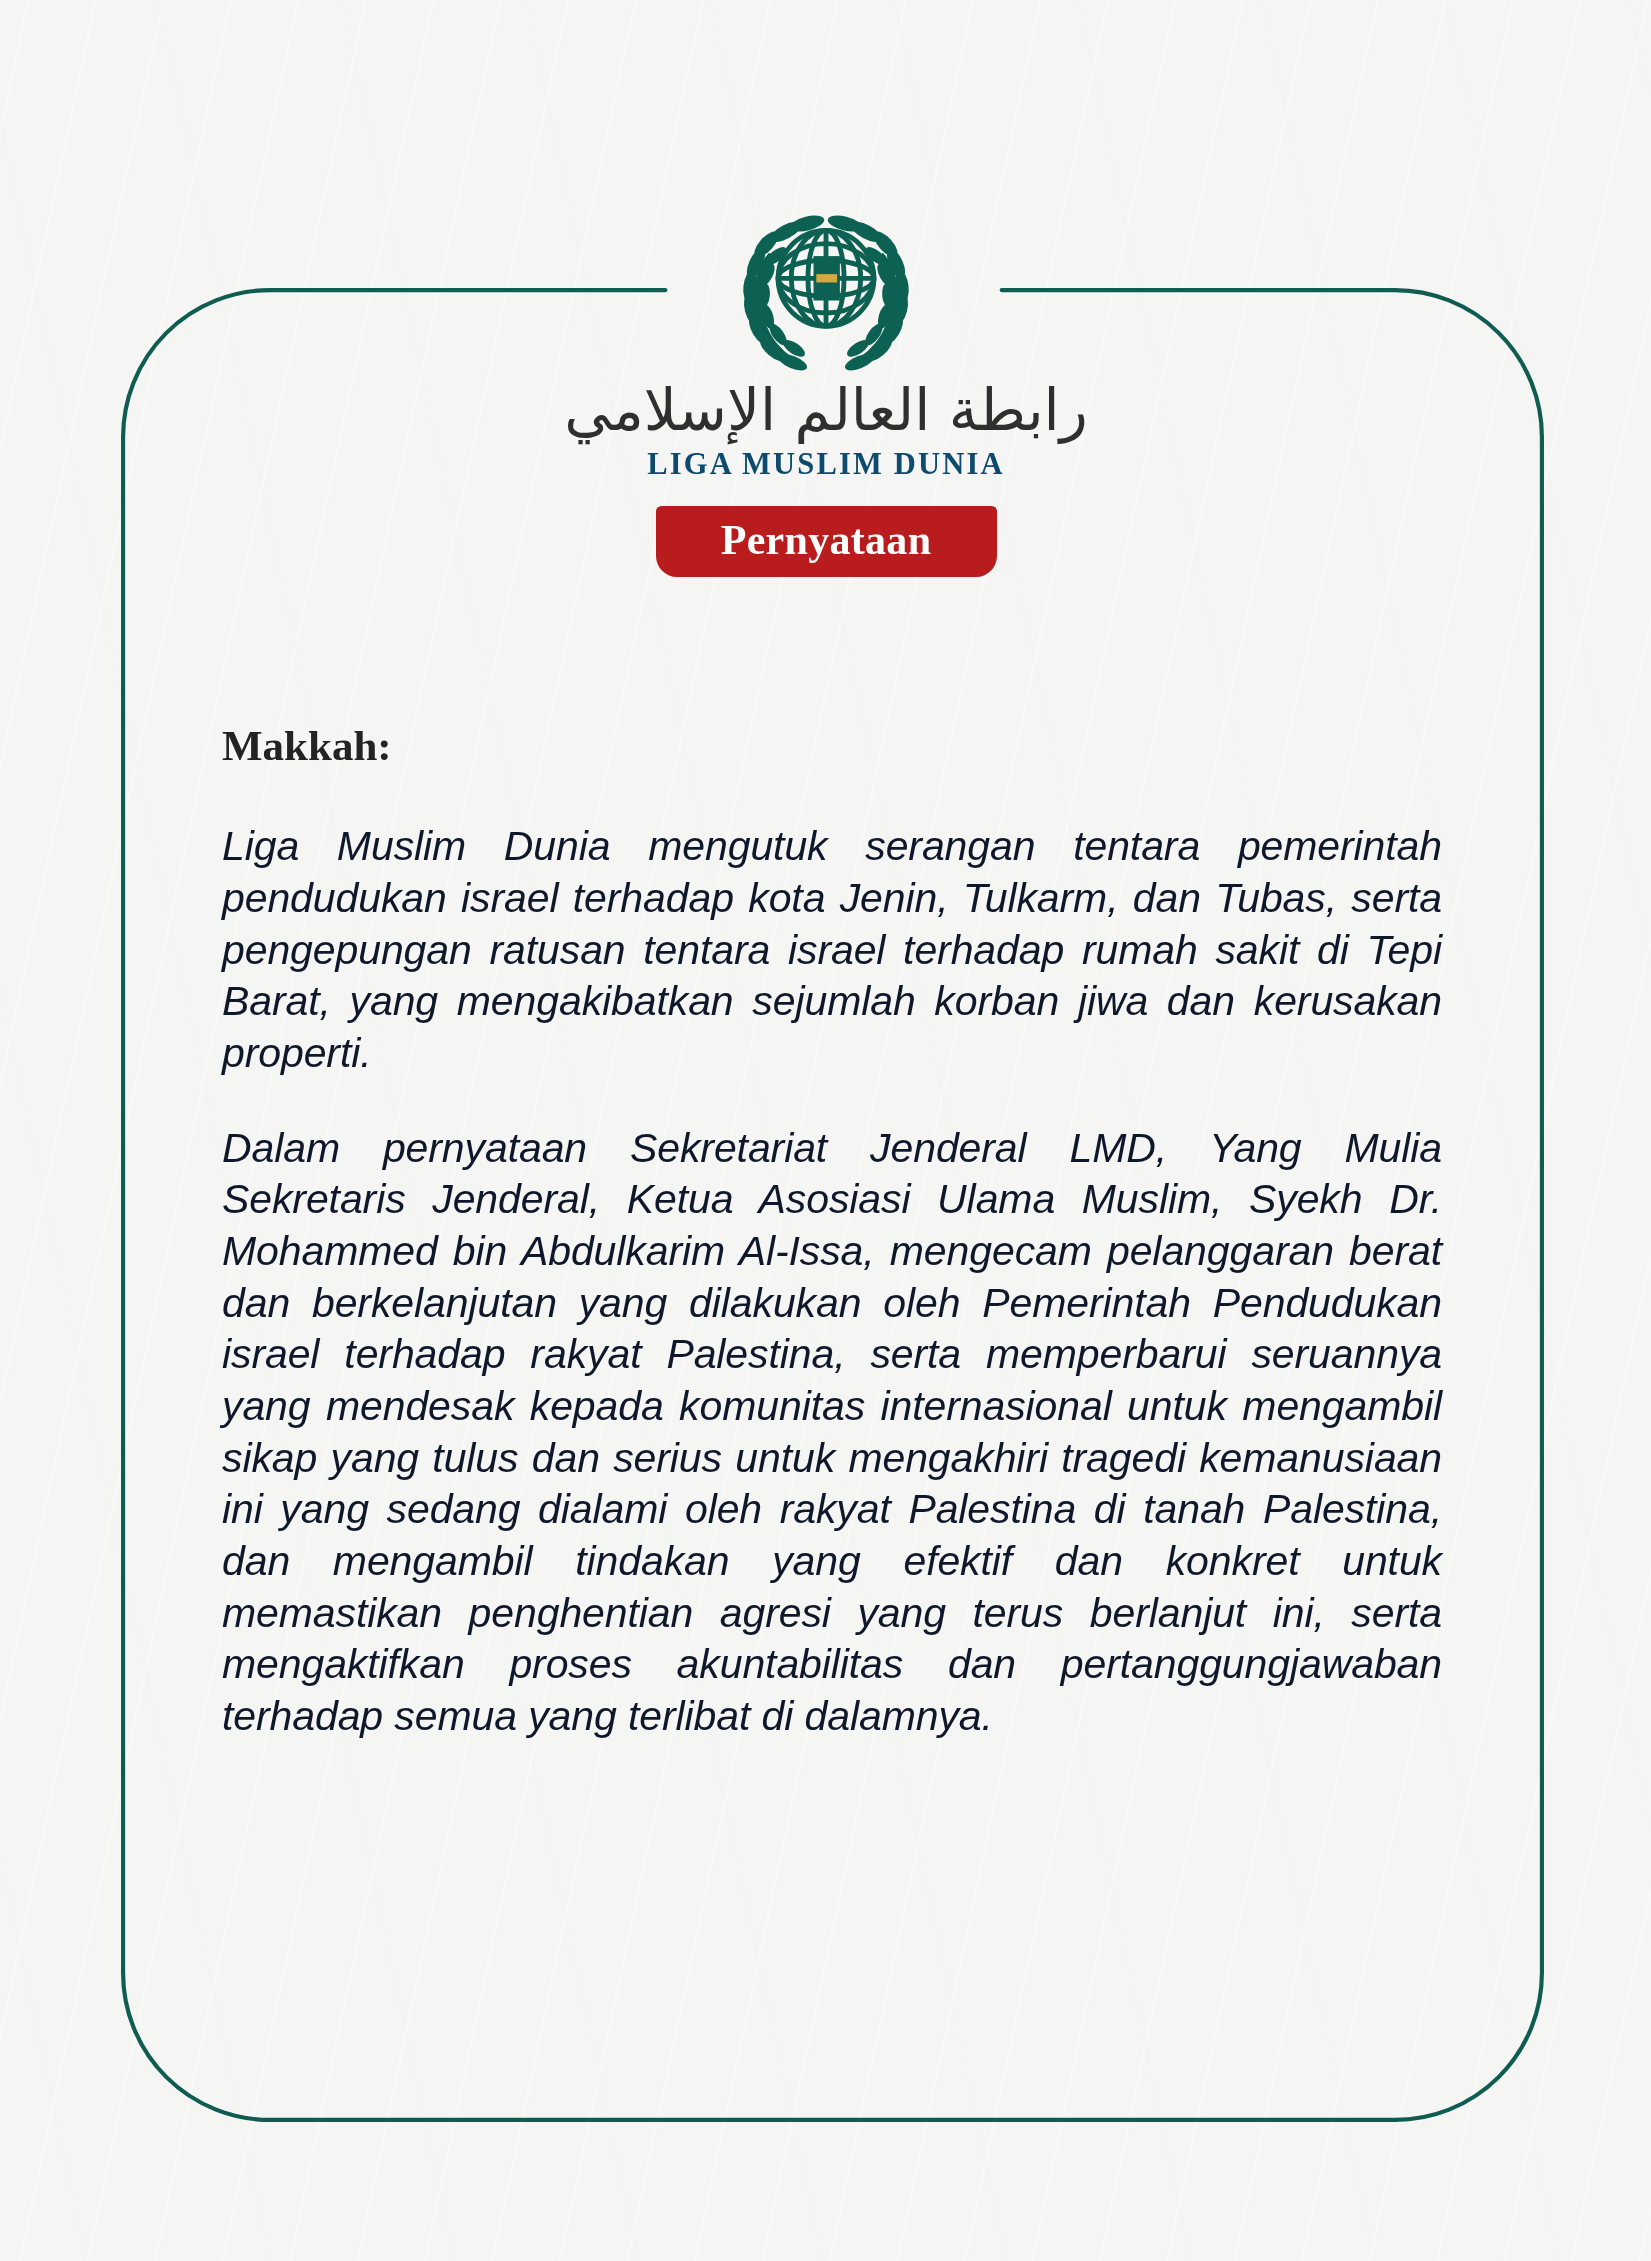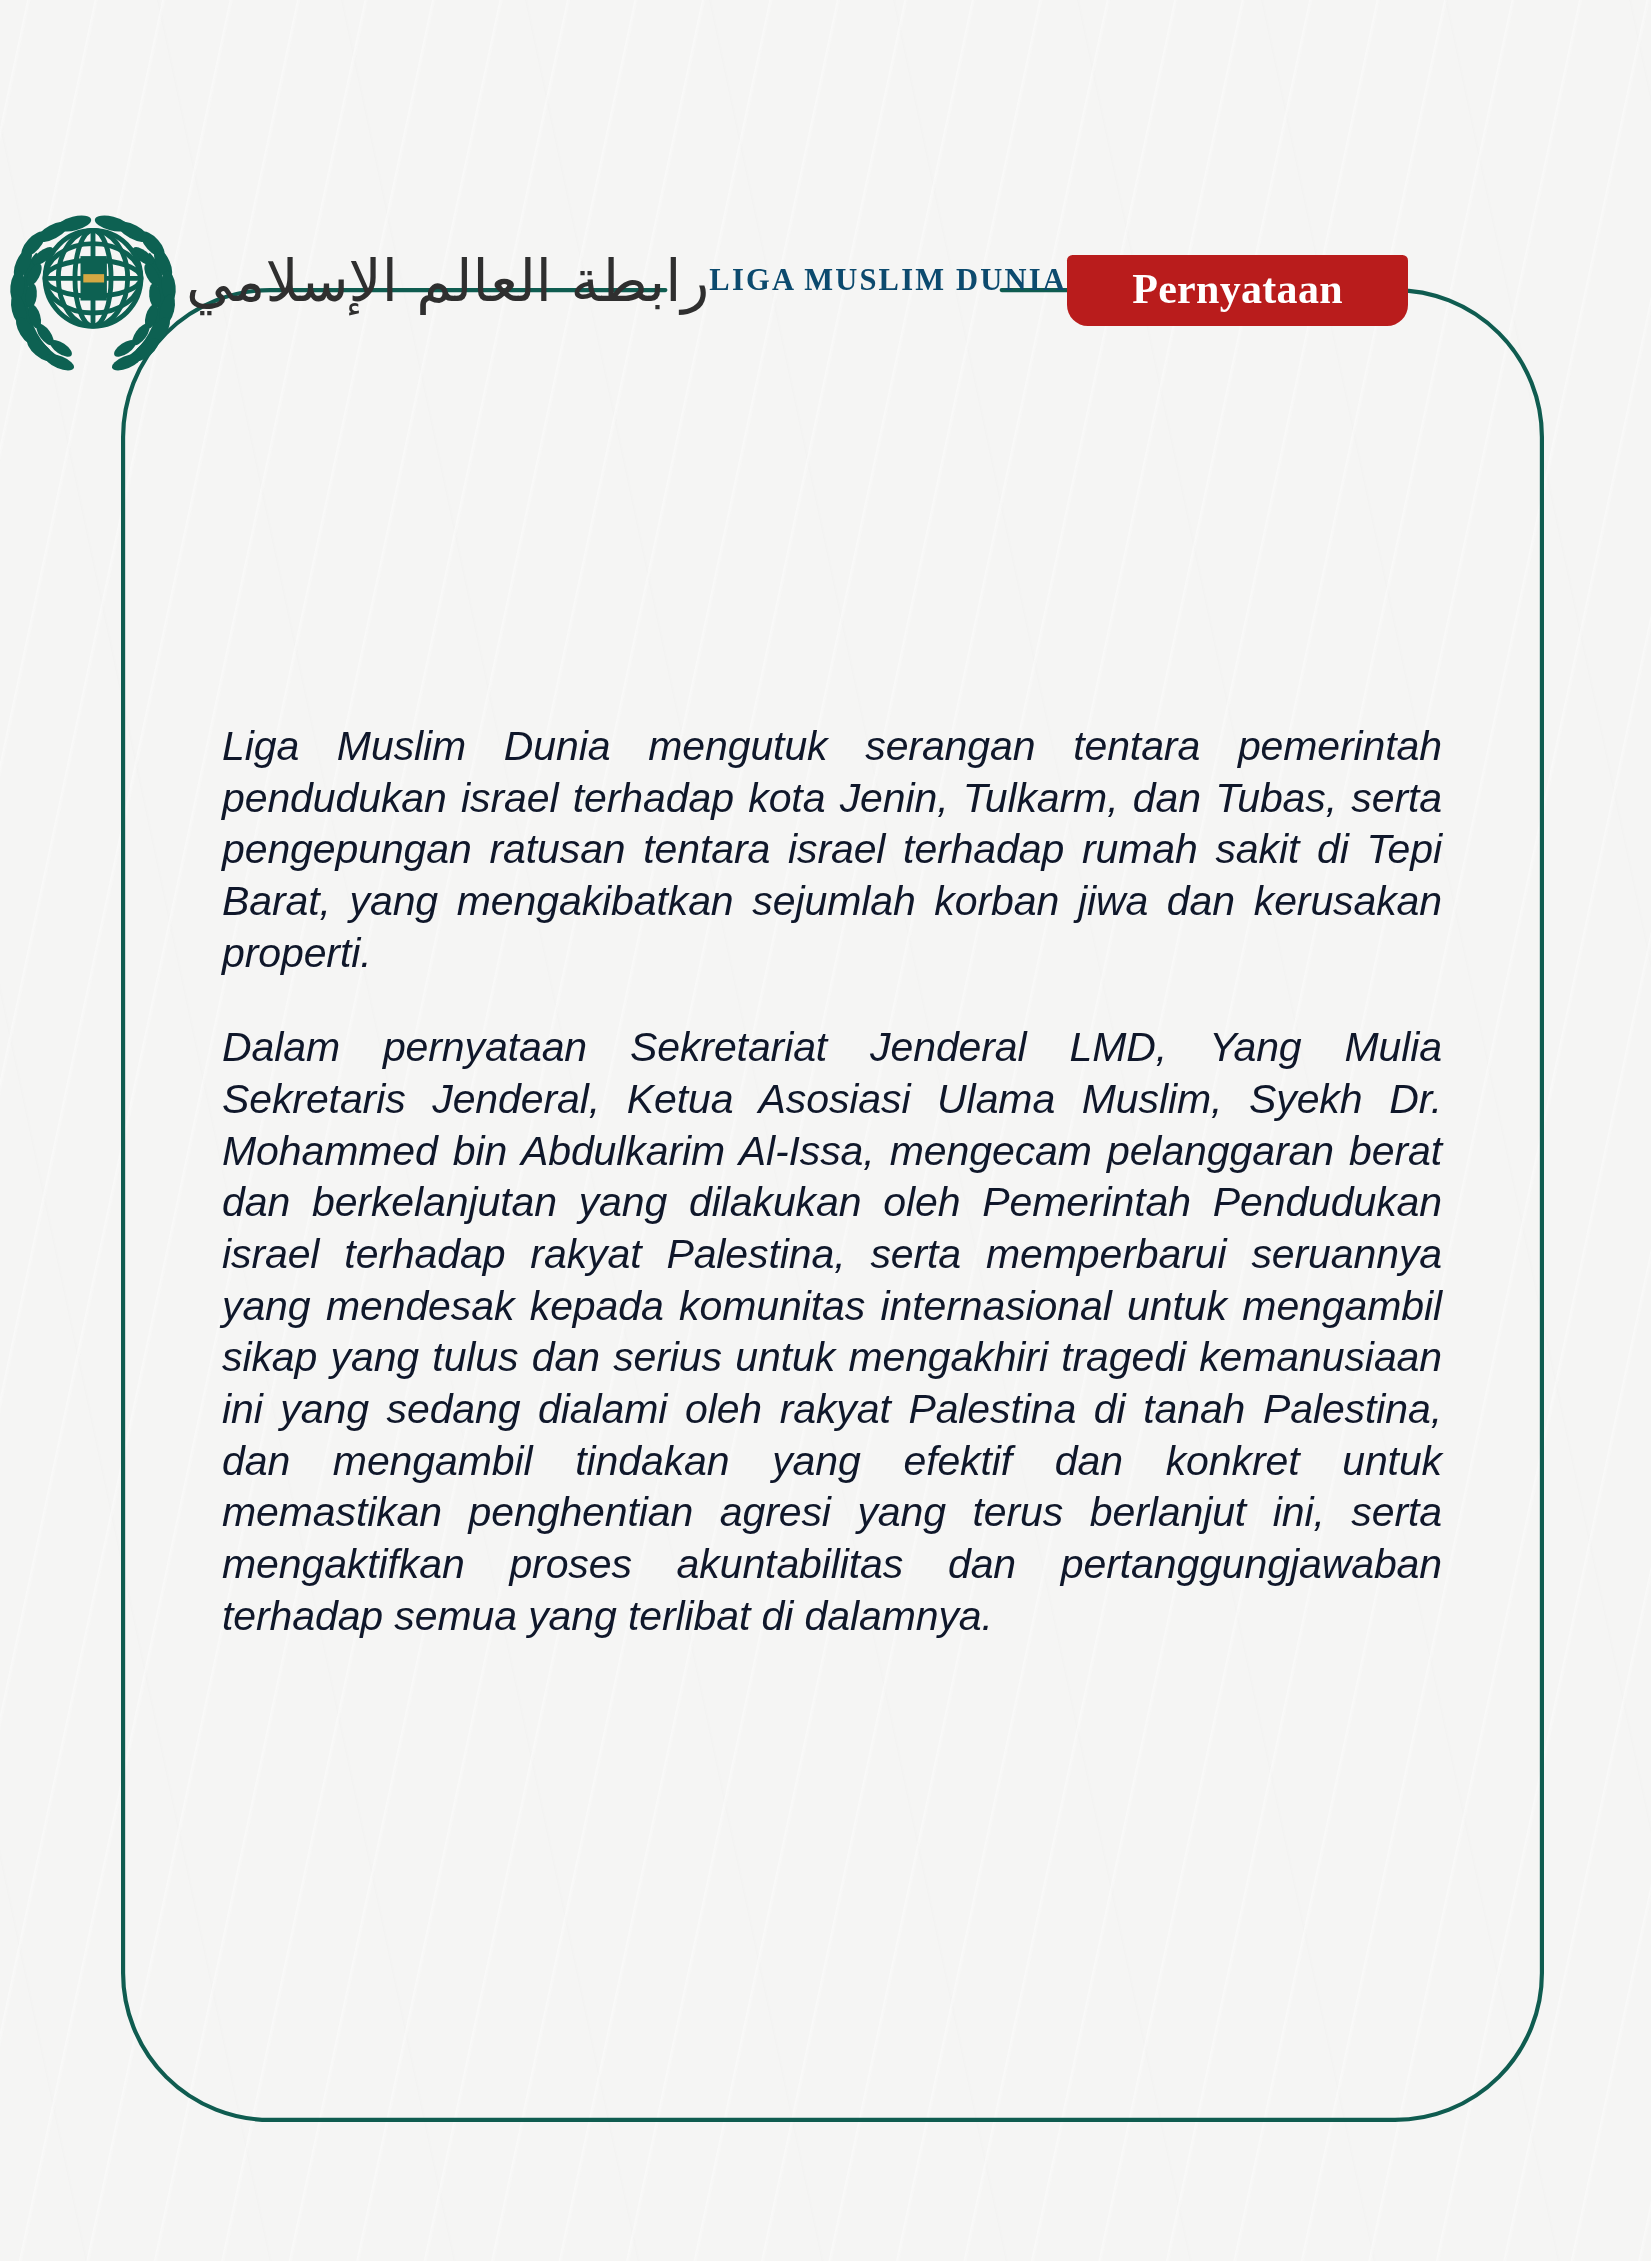--- a/index.html
+++ b/index.html
@@ -51,21 +51,21 @@
   .frame svg { display: block; width: 100%; height: 100%; overflow: visible; }
 
   
   .header {
     position: absolute;
     left: 0;
     right: 0;
     top: 186px;
     z-index: 3;
     display: flex;
-    flex-direction: row;
+    flex-direction: column;
     align-items: center;
   }
 
   .emblem { width: 186px; height: 186px; display: block; }
 
   .wordmark-ar {
     margin-top: 4.2px;
     font-family: "DejaVu Sans", sans-serif;
     font-size: 58px;
     line-height: 1.18;
@@ -213,18 +213,19 @@
   <div class="wordmark-ar">رابطة العالم الإسلامي</div>
 
   <div class="wordmark-latin">LIGA MUSLIM DUNIA</div>
 
   <div class="banner">
     <span class="banner-label">Pernyataan</span>
   </div>
 </div>
 
 <div class="content">
+  <p class="dateline">Makkah:</p>
 
   <p class="para">Liga Muslim Dunia mengutuk serangan tentara pemerintah pendudukan israel terhadap kota Jenin, Tulkarm, dan Tubas, serta pengepungan ratusan tentara israel terhadap rumah sakit di Tepi Barat, yang mengakibatkan sejumlah korban jiwa dan kerusakan properti.</p>
 
   <p class="para">Dalam pernyataan Sekretariat Jenderal LMD, Yang Mulia Sekretaris Jenderal, Ketua Asosiasi Ulama Muslim, Syekh Dr. Mohammed bin Abdulkarim Al-Issa, mengecam pelanggaran berat dan berkelanjutan yang dilakukan oleh Pemerintah Pendudukan israel terhadap rakyat Palestina, serta memperbarui seruannya yang mendesak kepada komunitas internasional untuk mengambil sikap yang tulus dan serius untuk mengakhiri tragedi kemanusiaan ini yang sedang dialami oleh rakyat Palestina di tanah Palestina, dan mengambil tindakan yang efektif dan konkret untuk memastikan penghentian agresi yang terus berlanjut ini, serta mengaktifkan proses akuntabilitas dan pertanggungjawaban terhadap semua yang terlibat di dalamnya.</p>
 </div>
 
 
 </body></html>

